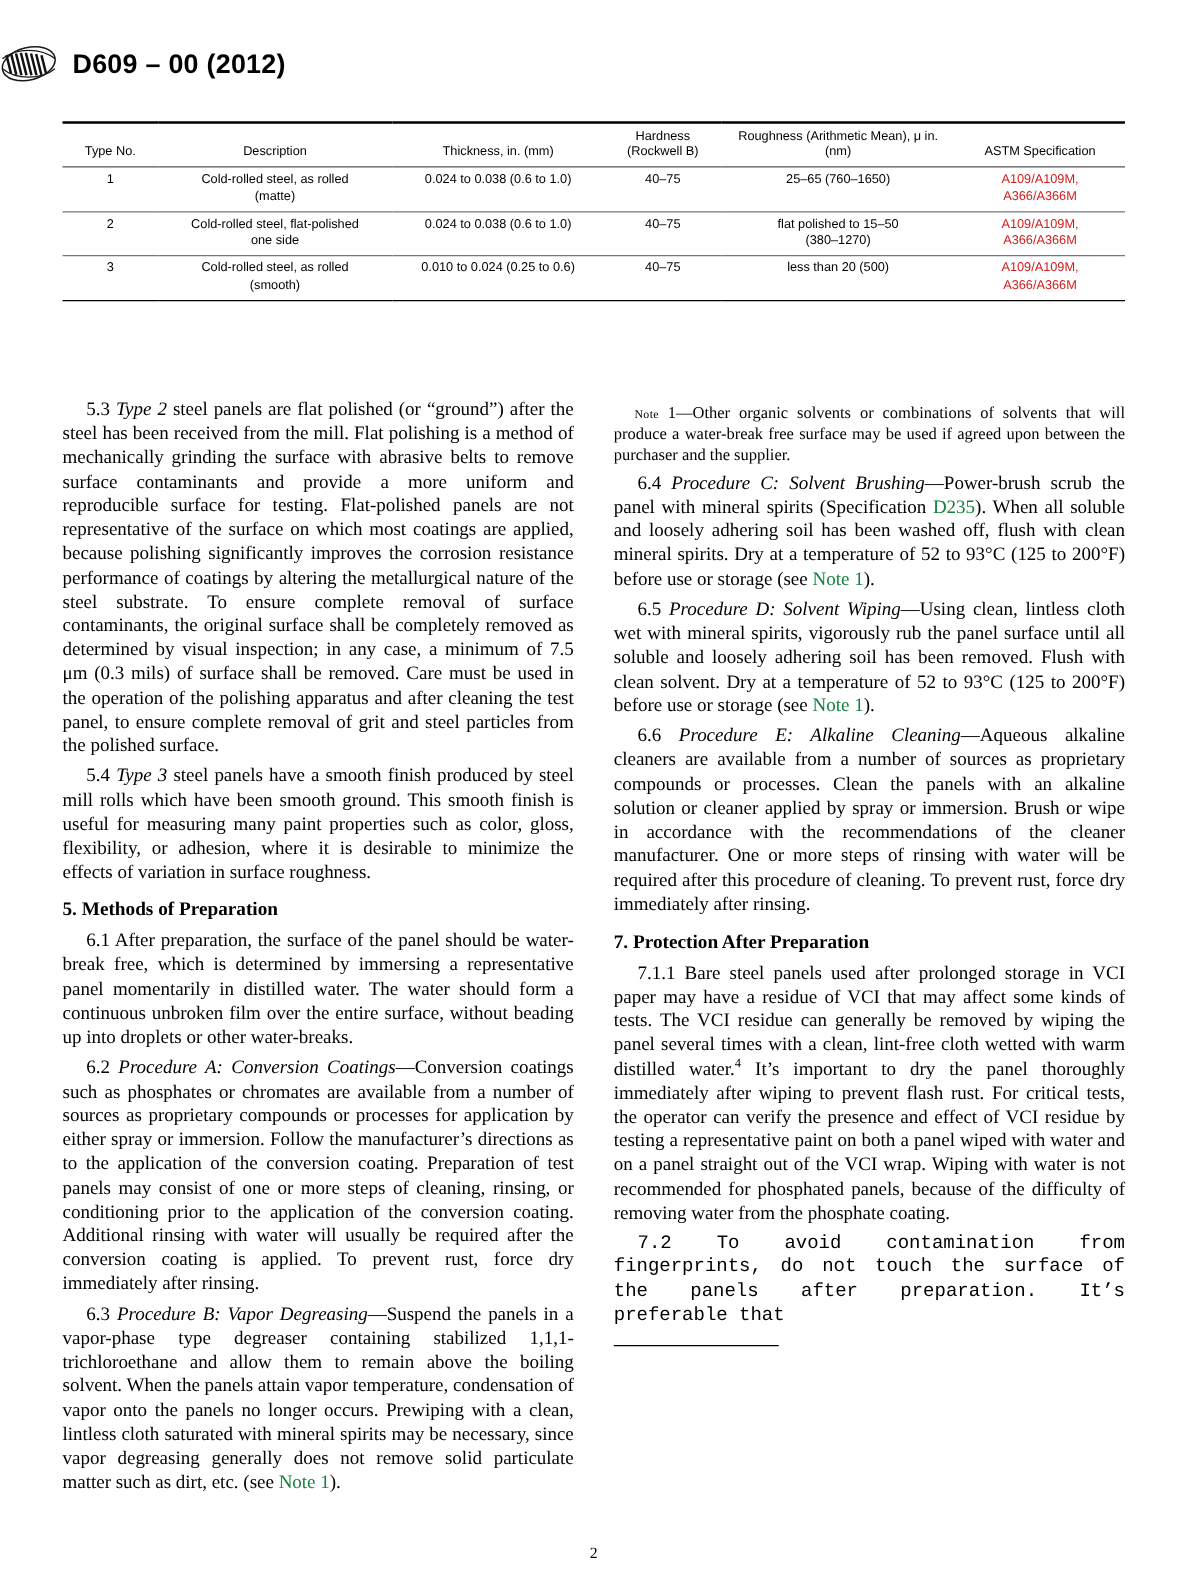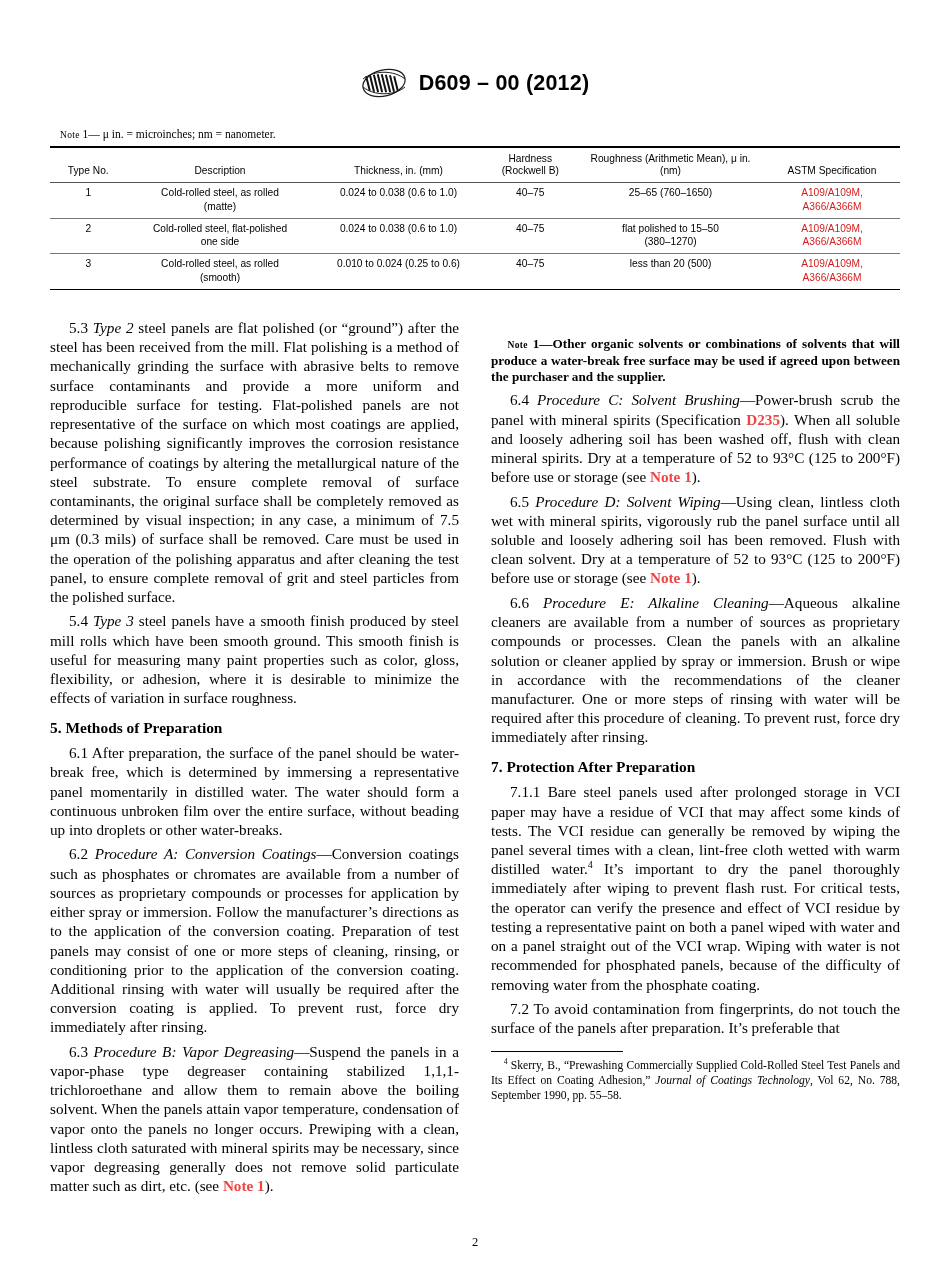--- a/index.html
+++ b/index.html
@@ -11,22 +11,22 @@
     width: 950px;
     height: 1272px;
     position: relative;
     font-family: "Liberation Serif", "DejaVu Serif", serif;
     color: #000000;
     overflow: hidden;
   }
 
   
   .page-header {
-    text-align: center;
-    padding-top: 68px;
+    text-align: left;
+    padding-top: 36px;
   }
   .header-line {
     display: inline-flex;
     align-items: center;
     justify-content: center;
     gap: 12px;
   }
   .astm-logo {
     width: 46px;
     height: 30px;
@@ -112,38 +112,37 @@
   }
   p.para {
     margin: 0 0 0.34em 0;
     text-indent: 1.25em;
     text-align: justify;
     text-justify: inter-word;
     font-size: 15.2px;
     line-height: 1.265;
     hyphens: manual;
   }
-  p.para.tight { margin-bottom: 0; }
+  p.para.tight { margin-bottom: 0; font-family: Liberation Mono, monospace; }
   p.note {
-    margin: 18px 0 0.34em 0;
+    margin: 4px 0 0.34em 0;
     text-indent: 1.25em;
     text-align: justify;
     font-size: 13.2px;
     line-height: 1.26;
-    font-weight: bold;
   }
   h2.section-head {
     font-family: "Liberation Serif", "DejaVu Serif", serif;
     font-weight: bold;
     font-size: 15.4px;
     margin: 0.75em 0 0.4em 0;
     text-indent: 0;
   }
   .ital { font-style: italic; }
-  .red  { color: #ef4444; font-weight: bold; }
+  .red  { color: #15803d; }
   sup.fn { font-size: 0.66em; vertical-align: super; line-height: 0; }
 
   .footnote-wrap {
     margin-top: 14px;
   }
   .footnote-rule {
     width: 132px;
     height: 0;
     border-top: 1px solid #000;
     margin: 0 0 6px 0;
@@ -186,23 +185,20 @@
         </g>
         <path d="M4 22 C 26 4, 66 4, 88 22" fill="none" stroke="#1a1a1a" stroke-width="2"></path>
         <path d="M4 38 C 26 56, 66 56, 88 38" fill="none" stroke="#1a1a1a" stroke-width="2"></path>
       </svg>
     </span>
     <span class="doc-title">D609 – 00 (2012)</span>
   </div>
 </div>
 
 <div class="table-block">
-  <div class="table-note">
-    <span class="smallcaps">Note</span><span> 1— μ in. = microinches; nm = nanometer.</span>
-  </div>
 
   <table class="steel-table">
     <thead>
       <tr>
         <th class="col-type">Type No.</th>
         <th class="col-desc">Description</th>
         <th class="col-thick">Thickness, in. (mm)</th>
         <th class="col-hard">
           <span class="cell-sub">Hardness</span>
           <span class="cell-sub">(Rockwell B)</span>
@@ -300,19 +296,18 @@
 
     <h2 class="section-head">7.  Protection After Preparation</h2>
 
 
     <p class="para"><span>7.1.1 Bare steel panels used after prolonged storage in VCI paper may have a residue of VCI that may affect some kinds of tests. The VCI residue can generally be removed by wiping the panel several times with a clean, lint-free cloth wetted with warm distilled water.</span><sup class="fn">4</sup><span> It’s important to dry the panel thoroughly immediately after wiping to prevent flash rust. For critical tests, the operator can verify the presence and effect of VCI residue by testing a representative paint on both a panel wiped with water and on a panel straight out of the VCI wrap. Wiping with water is not recommended for phosphated panels, because of the difficulty of removing water from the phosphate coating.</span></p>
 
     <p class="para tight">7.2 To avoid contamination from fingerprints, do not touch the surface of the panels after preparation. It’s preferable that</p>
 
     <div class="footnote-wrap">
       <div class="footnote-rule"></div>
-      <p class="footnote"><sup class="fn">4</sup><span> Skerry, B., “Prewashing Commercially Supplied Cold-Rolled Steel Test Panels and Its Effect on Coating Adhesion,” </span><span class="ital">Journal of Coatings Technology</span><span>, Vol 62, No. 788, September 1990, pp. 55–58.</span></p>
     </div>
 
   </div>
 </div>
 
 <div class="page-number">2</div>
 
 </body></html>

